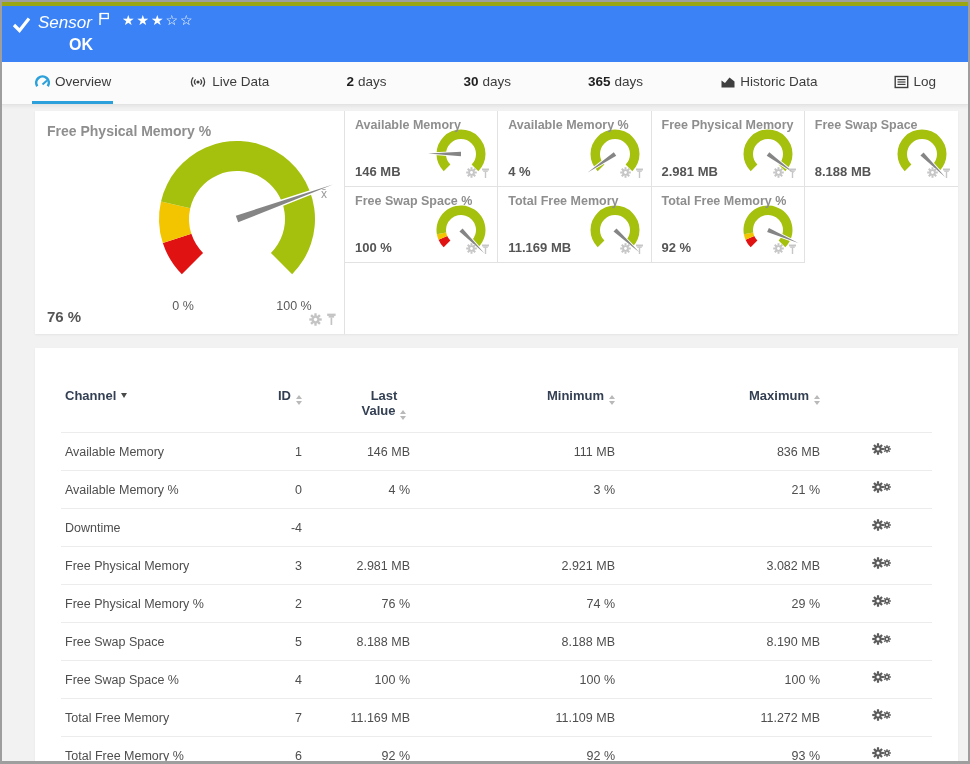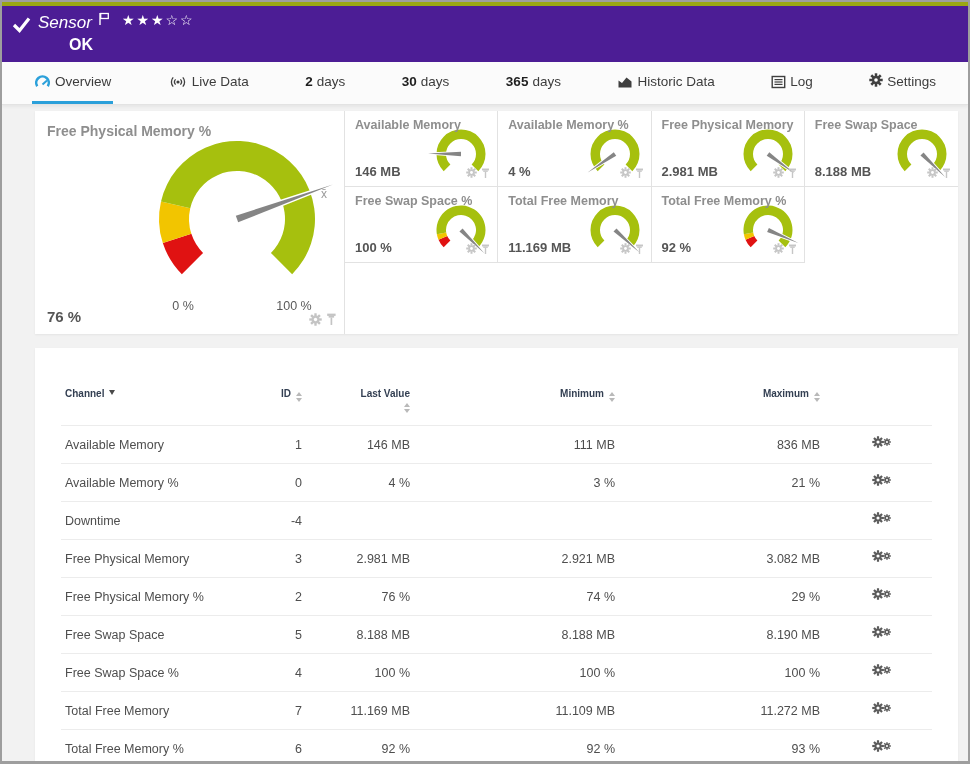--- a/index.html
+++ b/index.html
@@ -6,21 +6,21 @@
   body { font-family:"Liberation Sans", sans-serif; background:#e8e8e8; }
   .page {
     width:970px; height:764px; box-sizing:border-box;
     border:2px solid #9e9e9e; border-bottom-width:3px;
     background:#f2f2f2; display:flex; flex-direction:column; overflow:hidden;
   }
 
   
   .status-bar {
     height:60px; box-sizing:border-box; flex:0 0 auto;
-    background:#4c1d95; border-top:4px solid #9aa713;
+    background:#3b82f6; border-top:4px solid #9aa713;
     color:#fff; padding:7px 10px 0 10px;
   }
   .status-line1 { display:flex; align-items:center; }
   .check-icon { margin-top:2px; }
   .sensor-kind { font-style:italic; font-size:17px; margin-left:7px; }
   .sensor-title { font-size:19px; font-weight:bold; margin-left:8px; letter-spacing:0.2px; }
   .flag-icon { margin-left:6px; align-self:flex-start; margin-top:-1px; }
   .stars { margin-left:12px; font-size:14px; letter-spacing:2px; align-self:flex-start; margin-top:-1px; }
   .status-ok { font-size:16px; font-weight:bold; margin:3px 0 0 57px; }
 
@@ -55,24 +55,24 @@
   .tile { position:relative; border-right:1px solid #e2e2e2; border-bottom:1px solid #e2e2e2; box-sizing:border-box; }
   .tile.no-right, .tile.filler { border-right:none; }
   .tile.filler { border-bottom:none; }
   .tile .tile-title { position:absolute; top:7px; left:10px; font-size:12.5px; font-weight:bold; color:#8e8e8e; white-space:nowrap; z-index:2; }
   .tile .tile-value { position:absolute; bottom:7px; left:10px; font-size:13px; font-weight:bold; color:#555; }
   .sgauge { position:absolute; top:11px; right:3px; }
 
   
   .table-panel { background:#fff; margin-top:14px; flex:1; padding:0 26px; box-sizing:border-box; box-shadow:0 1px 2px rgba(0,0,0,0.06); overflow:hidden; }
   table.channels { width:100%; border-collapse:collapse; margin-top:38px; }
-  th { font-size:10px; color:#333f52; font-weight:bold; text-align:right; vertical-align:top;
+  th { font-size:13px; color:#333f52; font-weight:bold; text-align:right; vertical-align:top;
        padding:2px 4px 12px 4px; }
   th.left { text-align:left; }
-  .th-narrow { display:inline-block; width:52px; }
+  .th-narrow { display:inline-block; width:52px; text-align:center; }
   td { font-size:12.5px; color:#4e4e4e; padding:9.5px 4px; border-top:1px solid #ececec; text-align:right; white-space:nowrap; }
   td.left { text-align:left; }
   tr:last-child td { border-bottom:1px solid #ececec; }
   td.gear-cell { padding-right:40px; }
 
   .sort { display:inline-flex; flex-direction:column; gap:2px; margin-left:5px; vertical-align:1px; }
   .sort i { display:block; width:0; height:0; border-left:3.5px solid transparent; border-right:3.5px solid transparent; }
   .sort .up { border-bottom:4px solid #b9b9b9; }
   .sort .dn { border-top:4px solid #b9b9b9; }
   .sort.desc .dn { border-top:5px solid #4a4a4a; }
@@ -139,35 +139,20 @@
       <span>Historic Data</span>
     </div>
     <div class="tab">
       <svg width="15" height="14" viewBox="0 0 15 14">
         <rect x="1.2" y="1.5" width="12.5" height="11" fill="none" stroke="#3f3f3f" stroke-width="1.4"></rect>
         <line x1="3.5" y1="4.6" x2="11.5" y2="4.6" stroke="#3f3f3f" stroke-width="1.2"></line>
         <line x1="3.5" y1="7" x2="11.5" y2="7" stroke="#3f3f3f" stroke-width="1.2"></line>
         <line x1="3.5" y1="9.4" x2="11.5" y2="9.4" stroke="#3f3f3f" stroke-width="1.2"></line>
       </svg>
       <span>Log</span>
-    </div>
-    <div class="tab">
-      <span class="gear-slot"><svg width="14" height="14" viewBox="0 0 14 14">
-            <line x1="10.64" y1="7" x2="13.719999999999999" y2="7" stroke="#3f3f3f" stroke-width="2.52"></line>
-            <line x1="9.573868683519034" y1="9.573868683519033" x2="11.751757569573599" y2="11.751757569573599" stroke="#3f3f3f" stroke-width="2.52"></line>
-            <line x1="7" y1="10.64" x2="7" y2="13.719999999999999" stroke="#3f3f3f" stroke-width="2.52"></line>
-            <line x1="4.4261313164809675" y1="9.573868683519034" x2="2.2482424304264015" y2="11.751757569573599" stroke="#3f3f3f" stroke-width="2.52"></line>
-            <line x1="3.36" y1="7.000000000000001" x2="0.28000000000000025" y2="7.000000000000001" stroke="#3f3f3f" stroke-width="2.52"></line>
-            <line x1="4.426131316480966" y1="4.4261313164809675" x2="2.2482424304263997" y2="2.2482424304264015" stroke="#3f3f3f" stroke-width="2.52"></line>
-            <line x1="6.999999999999999" y1="3.36" x2="6.999999999999999" y2="0.28000000000000025" stroke="#3f3f3f" stroke-width="2.52"></line>
-            <line x1="9.573868683519033" y1="4.426131316480966" x2="11.751757569573599" y2="2.2482424304263997" stroke="#3f3f3f" stroke-width="2.52"></line>
-            <circle cx="7" cy="7" r="4.2" fill="#3f3f3f"></circle>
-            <circle cx="7" cy="7" r="1.82" fill="#ffffff"></circle>
-          </svg></span>
-      <span>Settings</span>
     </div>
   </nav>
 
   <main class="content">
 
     <section class="overview-panel">
       <div class="big-tile">
         <span class="tile-title">Free Physical Memory %</span>
         <svg id="main-gauge" class="big-gauge-svg" width="230" height="185" viewBox="0 0 230 185">
             <path d="M58.85,155.15 A78,78 0 0 1 39.82,124.10 L68.35,114.83 A48,48 0 0 0 80.06,133.94 Z" fill="#e01212"></path>

